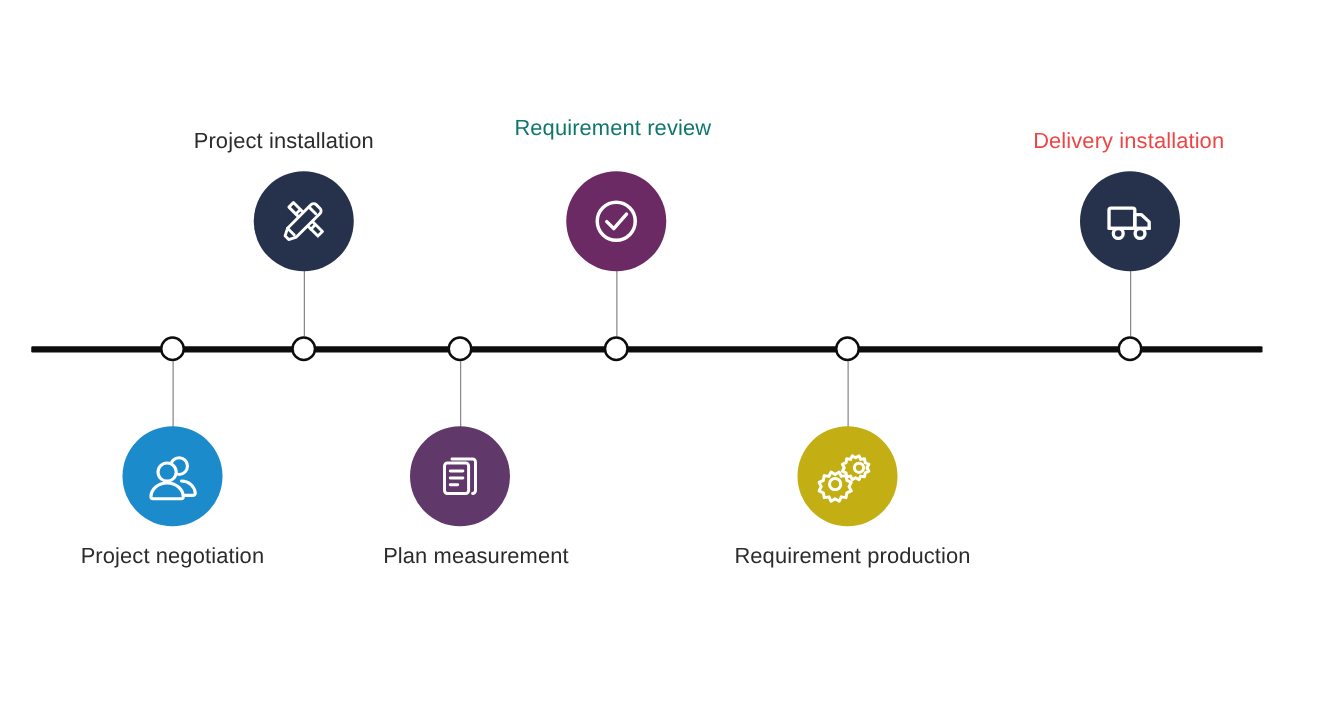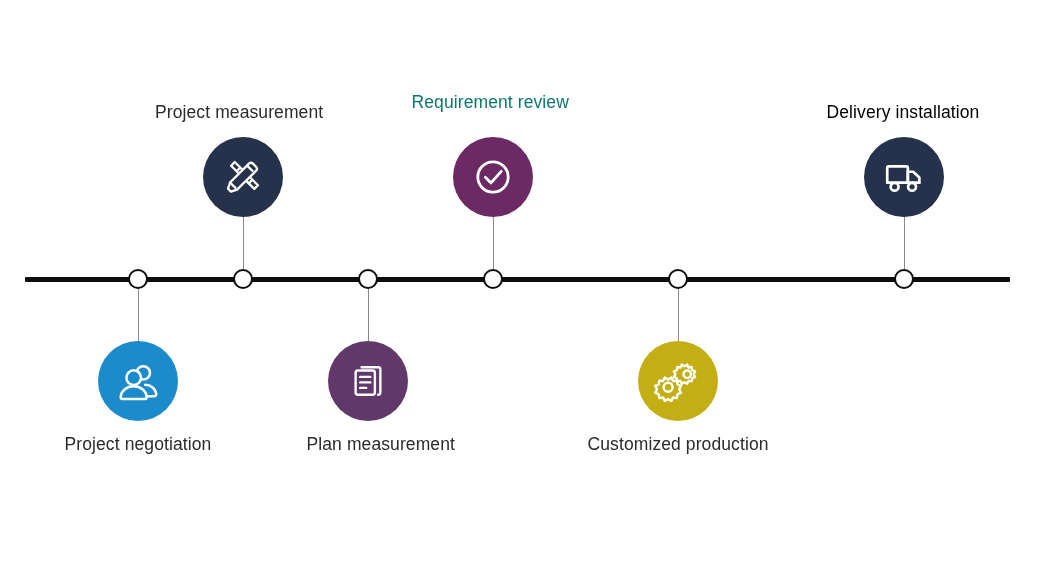--- a/index.html
+++ b/index.html
@@ -101,21 +101,21 @@
       <path d="M11.6 12.2 15.4 8.4l24.2 24.2-3.8 3.8z"></path>
       <path d="M17.4 18 20.6 14.8M21.6 22.2 24.8 19M25.8 26.4 29 23.2M30 30.6 33.2 27.4"></path>
 
       <path d="M8.4 36.2l2.1-6.4L30.2 10.1a3 3 0 0 1 4.2 0l3.2 3.2a3 3 0 0 1 0 4.2L17.8 37.2l-6.4 2.1z" fill="#26324C"></path>
       <path d="M10.5 29.8l5.6 5.6"></path>
       <path d="M28.4 12.2l5.6 5.6"></path>
     </svg>
         </span>
       </div>
       <div class="node" style="left: 233px; top: 269px; background: rgb(255, 255, 255); border-color: rgb(13, 13, 13);"></div>
-      <div class="caption" style="color: rgb(43, 43, 43); top: 101px; left: 155px; width: auto;">Project measurement</div>
+      <div class="caption" style="color: rgb(43, 43, 43); top: 101px; left: 155px; width: auto;">Project installation</div>
       <div class="stem" style="left: 368px; background: rgb(138, 138, 138); top: 289px; height: 54px;"></div>
       <div class="icon-disc" style="left: 328px; top: 341px; background: rgb(96, 56, 106);">
         <span style="display: flex;">
     <svg width="44" height="44" viewBox="0 0 48 48" fill="none" stroke="#ffffff" stroke-width="2.6" stroke-linecap="round" stroke-linejoin="round">
 
       <path d="M17 9h18a2.5 2.5 0 0 1 2.5 2.5v25A2.5 2.5 0 0 1 35 39"></path>
 
       <rect x="10.5" y="12.5" width="21" height="26.5" rx="2.5" fill="#60386A"></rect>
       <path d="M15.5 19.5h11M15.5 25.5h11M15.5 31.5h6.5"></path>
     </svg>
@@ -141,34 +141,34 @@
 
       <path d="M33.2 7.6l1.3 2.9 3.1-.5.6 3.1 2.9 1.3-1.5 2.8 1.5 2.8-2.9 1.3-.6 3.1-3.1-.5-1.3 2.9-2.7-1.6-2.7 1.6-1.3-2.9-3.1.5-.6-3.1-2.9-1.3 1.5-2.8-1.5-2.8 2.9-1.3.6-3.1 3.1.5 1.3-2.9 2.7 1.6z"></path>
       <circle cx="33.2" cy="17.2" r="3.7"></circle>
 
       <path d="M17.4 20.6l1.6 3.5 3.8-.6.7 3.8 3.5 1.6-1.8 3.4 1.8 3.4-3.5 1.6-.7 3.8-3.8-.6-1.6 3.5-3.3-2-3.3 2-1.6-3.5-3.8.6-.7-3.8-3.5-1.6 1.8-3.4-1.8-3.4 3.5-1.6.7-3.8 3.8.6 1.6-3.5 3.3 2z"></path>
       <circle cx="14.1" cy="30.3" r="4.5"></circle>
     </svg>
         </span>
       </div>
       <div class="node" style="left: 668px; top: 269px; background: rgb(255, 255, 255); border-color: rgb(13, 13, 13);"></div>
-      <div class="caption" style="color: rgb(43, 43, 43); top: 433px; left: 587.5px; width: auto;">Customized production</div>
+      <div class="caption" style="color: rgb(43, 43, 43); top: 433px; left: 587.5px; width: auto;">Requirement production</div>
       <div class="stem" style="left: 904px; background: rgb(138, 138, 138); top: 215px; height: 54px;"></div>
       <div class="icon-disc" style="left: 864px; top: 137px; background: rgb(38, 50, 76);">
         <span style="display: flex;">
     <svg width="46" height="46" viewBox="0 0 48 48" fill="none" stroke="#ffffff" stroke-width="2.8" stroke-linecap="round" stroke-linejoin="round">
 
       <rect x="6.5" y="13" width="21.5" height="17" rx="1.6"></rect>
 
       <path d="M28 18.5h5.6l6.4 6v5.5H28z"></path>
 
       <path d="M6.5 30h33.5"></path>
 
       <circle cx="14.2" cy="34.2" r="4.1"></circle>
       <circle cx="32.4" cy="34.2" r="4.1"></circle>
     </svg>
         </span>
       </div>
       <div class="node" style="left: 894px; top: 269px; background: rgb(255, 255, 255); border-color: rgb(13, 13, 13);"></div>
-      <div class="caption" style="color: #000000; top: 101px; left: 826.5px; width: auto;">Delivery installation</div>
+      <div class="caption" style="color: #ef4444; top: 101px; left: 826.5px; width: auto;">Delivery installation</div>
     </div>
 
 </div>
 
 </body></html>

